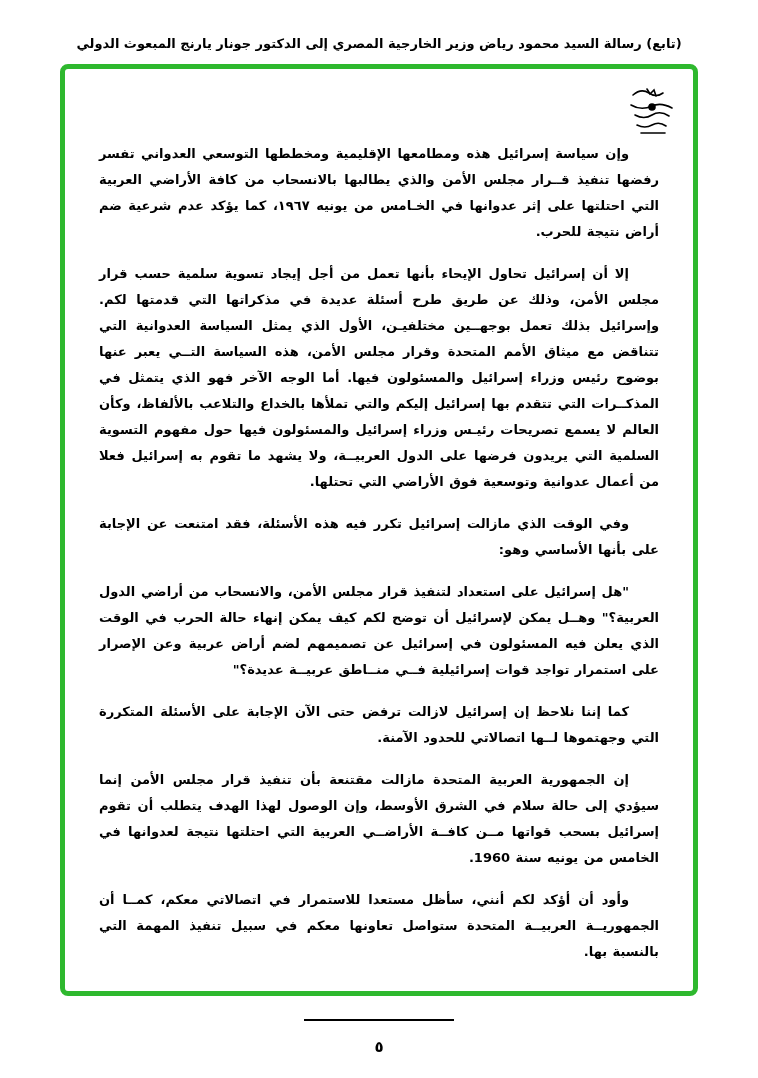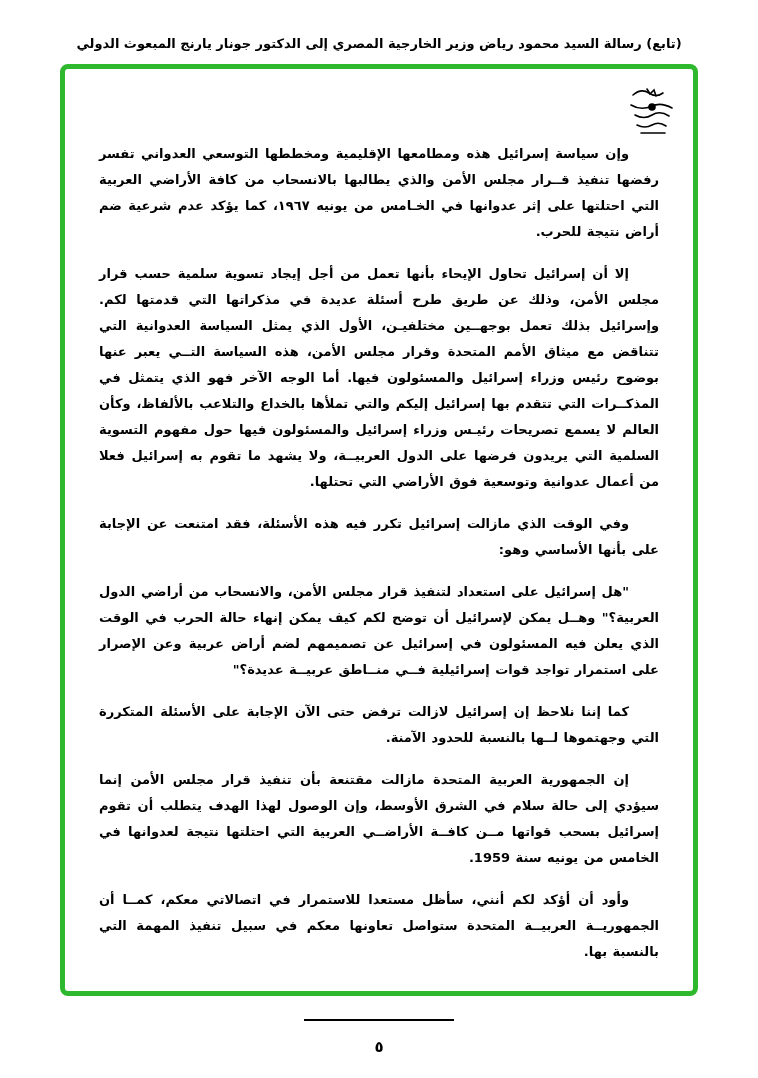--- a/index.html
+++ b/index.html
@@ -102,22 +102,22 @@
             <path d="M14 48 h 24"></path>
           </g>
         </svg>
       </span>
 
       <div class="letter-body">
         <p>وإن سياسة إسرائيل هذه ومطامعها الإقليمية ومخططها التوسعي العدواني تفسر رفضها تنفيذ قــرار مجلس الأمن والذي يطالبها بالانسحاب من كافة الأراضي العربية التي احتلتها على إثر عدوانها في الخـامس من يونيه ١٩٦٧، كما يؤكد عدم شرعية ضم أراض نتيجة للحرب.</p>
         <p>إلا أن إسرائيل تحاول الإيحاء بأنها تعمل من أجل إيجاد تسوية سلمية حسب قرار مجلس الأمن، وذلك عن طريق طرح أسئلة عديدة في مذكراتها التي قدمتها لكم. وإسرائيل بذلك تعمل بوجهــين مختلفيـن، الأول الذي يمثل السياسة العدوانية التي تتناقض مع ميثاق الأمم المتحدة وقرار مجلس الأمن، هذه السياسة التــي يعبر عنها بوضوح رئيس وزراء إسرائيل والمسئولون فيها. أما الوجه الآخر فهو الذي يتمثل في المذكــرات التي تتقدم بها إسرائيل إليكم والتي تملأها بالخداع والتلاعب بالألفاظ، وكأن العالم لا يسمع تصريحات رئيـس وزراء إسرائيل والمسئولون فيها حول مفهوم التسوية السلمية التي يريدون فرضها على الدول العربيــة، ولا يشهد ما تقوم به إسرائيل فعلا من أعمال عدوانية وتوسعية فوق الأراضي التي تحتلها.</p>
         <p>وفي الوقت الذي مازالت إسرائيل تكرر فيه هذه الأسئلة، فقد امتنعت عن الإجابة على بأنها الأساسي وهو:</p>
         <p>"هل إسرائيل على استعداد لتنفيذ قرار مجلس الأمن، والانسحاب من أراضي الدول العربية؟" وهــل يمكن لإسرائيل أن توضح لكم كيف يمكن إنهاء حالة الحرب في الوقت الذي يعلن فيه المسئولون في إسرائيل عن تصميمهم لضم أراض عربية وعن الإصرار على استمرار تواجد قوات إسرائيلية فــي منــاطق عربيــة عديدة؟"</p>
-        <p>كما إننا نلاحظ إن إسرائيل لازالت ترفض حتى الآن الإجابة على الأسئلة المتكررة التي وجهتموها لــها بالنسبة للحدود الآمنة.</p>
-        <p>إن الجمهورية العربية المتحدة مازالت مقتنعة بأن تنفيذ قرار مجلس الأمن إنما سيؤدي إلى حالة سلام في الشرق الأوسط، وإن الوصول لهذا الهدف يتطلب أن تقوم إسرائيل بسحب قواتها مــن كافــة الأراضــي العربية التي احتلتها نتيجة لعدوانها في الخامس من يونيه سنة 1959.</p>
+        <p>كما إننا نلاحظ إن إسرائيل لازالت ترفض حتى الآن الإجابة على الأسئلة المتكررة التي وجهتموها لــها اتصالاتي للحدود الآمنة.</p>
+        <p>إن الجمهورية العربية المتحدة مازالت مقتنعة بأن تنفيذ قرار مجلس الأمن إنما سيؤدي إلى حالة سلام في الشرق الأوسط، وإن الوصول لهذا الهدف يتطلب أن تقوم إسرائيل بسحب قواتها مــن كافــة الأراضــي العربية التي احتلتها نتيجة لعدوانها في الخامس من يونيه سنة 1960.</p>
         <p>وأود أن أؤكد لكم أنني، سأظل مستعدا للاستمرار في اتصالاتي معكم، كمــا أن الجمهوريــة العربيــة المتحدة ستواصل تعاونها معكم في سبيل تنفيذ المهمة التي بالنسبة بها.</p>
       </div>
 
       <div class="signature-rule"></div>
 
     </div>
   </div>
 
   <div class="page-number">٥</div>
 

